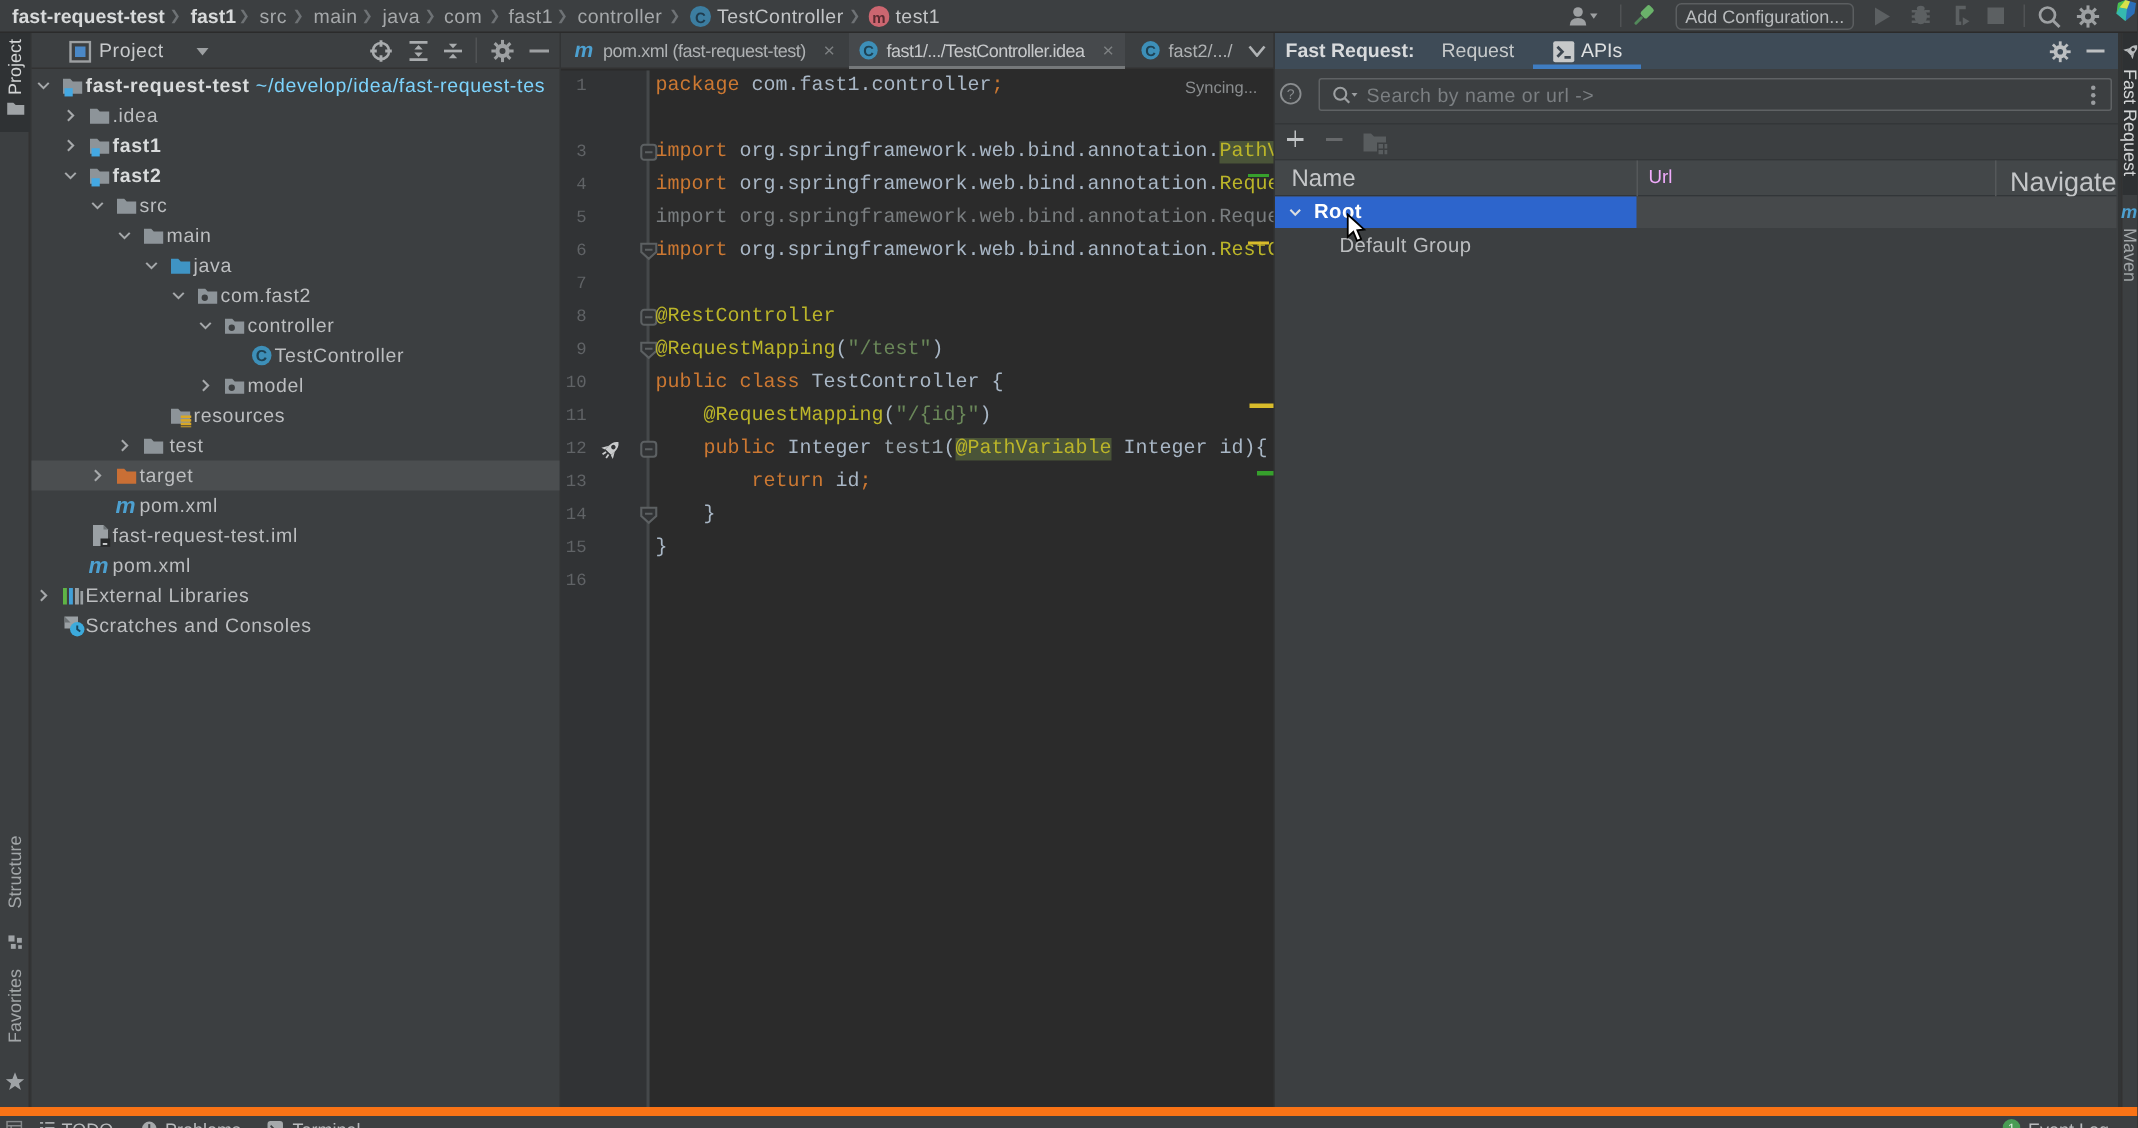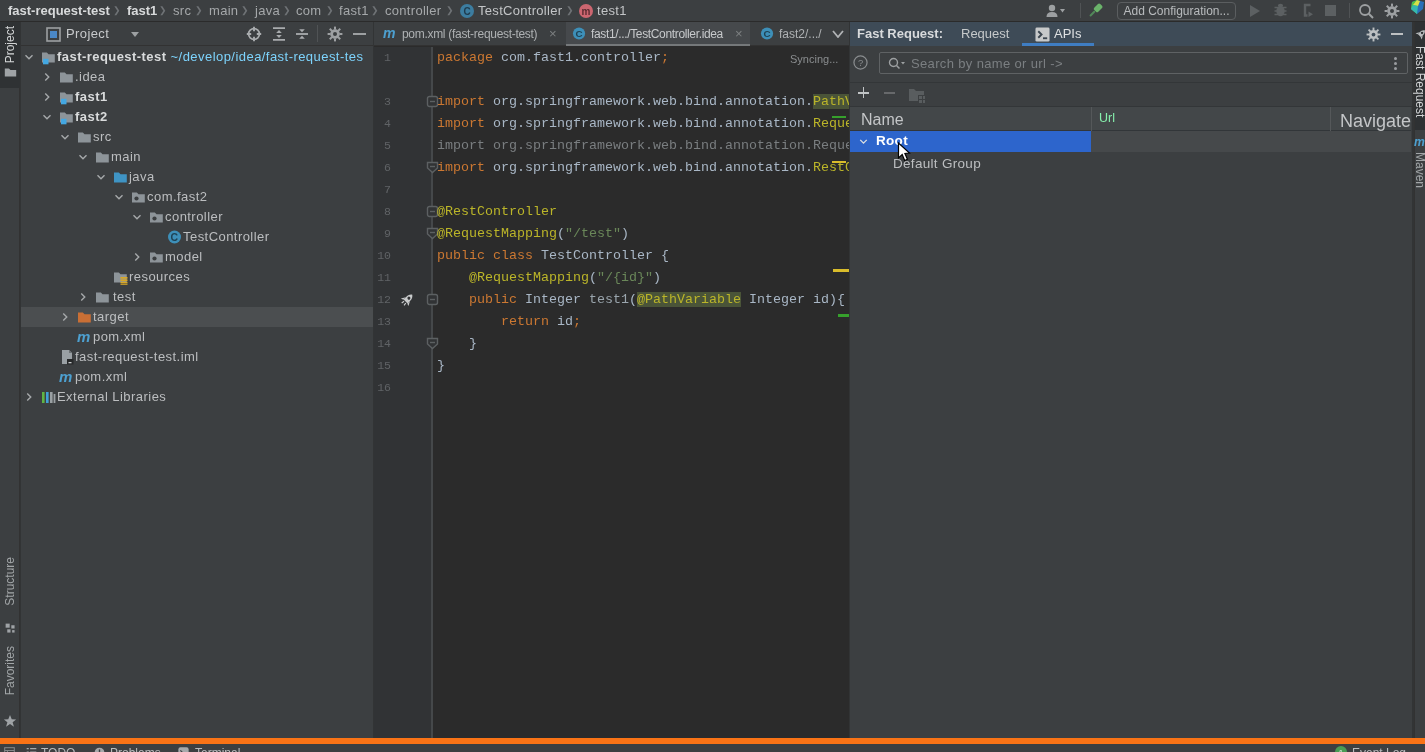--- a/index.html
+++ b/index.html
@@ -351,20 +351,29 @@
             <path d="M6 4 L10 8 L6 12" stroke="#a6a9ab" stroke-width="1.6" fill="none"></path>
           </svg>
         <svg class="ticon" style="left:20px;" viewBox="0 0 16 16">
             <rect x="1" y="3" width="2.6" height="11" fill="#5fb445"></rect>
             <rect x="5" y="3" width="2.6" height="11" fill="#41a0d8"></rect>
             <rect x="9" y="3" width="2.6" height="11" fill="#9aa0a3"></rect>
             <rect x="12.6" y="5" width="1.8" height="9" fill="#9aa0a3"></rect>
           </svg>
         <span class="lbl" style="margin-left:36px;">External Libraries</span>
       </div>
+      <div class="trow" style="top:360px;">
+        <svg class="ticon" style="left:20px;" viewBox="0 0 16 16">
+            <path d="M2 2 h9 v4 l-4 4 H2 Z" fill="#9aa0a4"></path>
+            <path d="M2 2 l4 4 h-4 Z" fill="#6d7275"></path>
+            <circle cx="10.5" cy="10.5" r="4.8" fill="#3caadc"></circle>
+            <path d="M10.5 8 V10.5 L12.5 12" stroke="#17445c" stroke-width="1.3" fill="none"></path>
+          </svg>
+        <span class="lbl" style="margin-left:36px;">Scratches and Consoles</span>
+      </div>
     </div>
   </div>
   <div id="editor" class="abs">
     <div id="tabbar">
       <svg class="abs" style="left:9px;top:4px;" width="15" height="15" viewBox="0 0 16 16">
           <text x="0" y="13" font-style="italic" font-weight="bold" font-size="15" fill="#4da0d0">m</text>
         </svg>
       <span class="abs" style="left:28px;top:5px;font-size:12px;letter-spacing:-0.3px;color:#aeb1b3;">pom.xml (fast-request-test)</span>
       <span class="abs" style="left:175px;top:4px;font-size:13px;color:#7d8082;">×</span>
       <div class="abs" style="left:192px;top:0;width:184px;height:24px;background:#46494c;border-bottom:2px solid #75787a;">
@@ -510,21 +519,21 @@
           <rect x="11" y="10" width="3" height="3" fill="#595d5f"></rect>
           <rect x="15" y="10" width="2" height="3" fill="#595d5f"></rect>
           <rect x="11" y="14" width="3" height="3" fill="#595d5f"></rect>
           <rect x="15" y="14" width="2" height="3" fill="#595d5f"></rect>
         </svg>
     </div>
 
     <div class="abs" style="left:0;top:85px;width:561px;height:24px;background:#434749;border-bottom:1px solid #323639;">
       <span class="abs" style="left:11px;top:4px;font-size:16px;color:#c4c6c8;">Name</span>
       <div class="abs" style="left:241px;top:0;width:1px;height:24px;background:#55585a;"></div>
-      <span class="abs" style="left:249px;top:4px;font-size:12.5px;color:#86efac;">Url</span>
+      <span class="abs" style="left:249px;top:4px;font-size:12.5px;color:#f0abfc;">Url</span>
       <div class="abs" style="left:480px;top:0;width:1px;height:24px;background:#55585a;"></div>
       <span class="abs" style="left:490px;top:4px;font-size:18px;color:#c4c6c8;">Navigate</span>
     </div>
 
     <div class="abs" style="left:0;top:109px;width:561px;height:21px;background:#46494b;">
       <div class="abs" style="left:0;top:0;width:241px;height:21px;background:#2d65cc;"></div>
       <svg class="abs" style="left:7px;top:4px;" width="13" height="13" viewBox="0 0 16 16">
           <path d="M4 6 L8 10 L12 6" stroke="#dbdee0" stroke-width="1.7" fill="none"></path>
         </svg>
       <span class="abs" style="left:26px;top:2px;font-size:13.5px;letter-spacing:0.3px;font-weight:bold;color:#ffffff;">Root</span>

